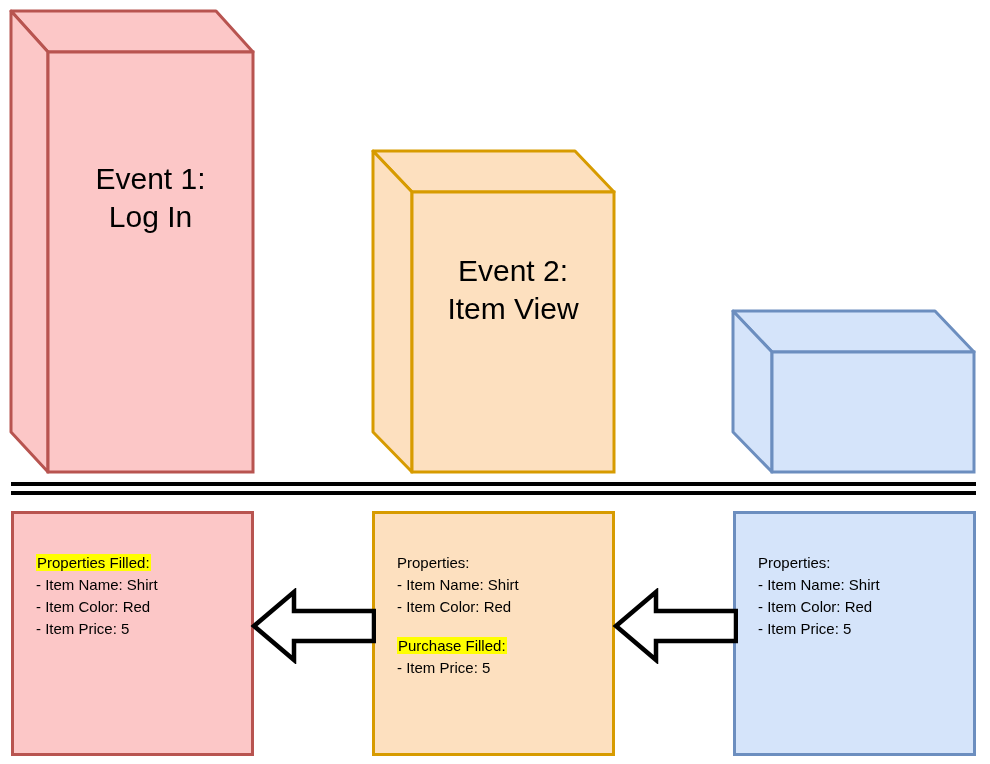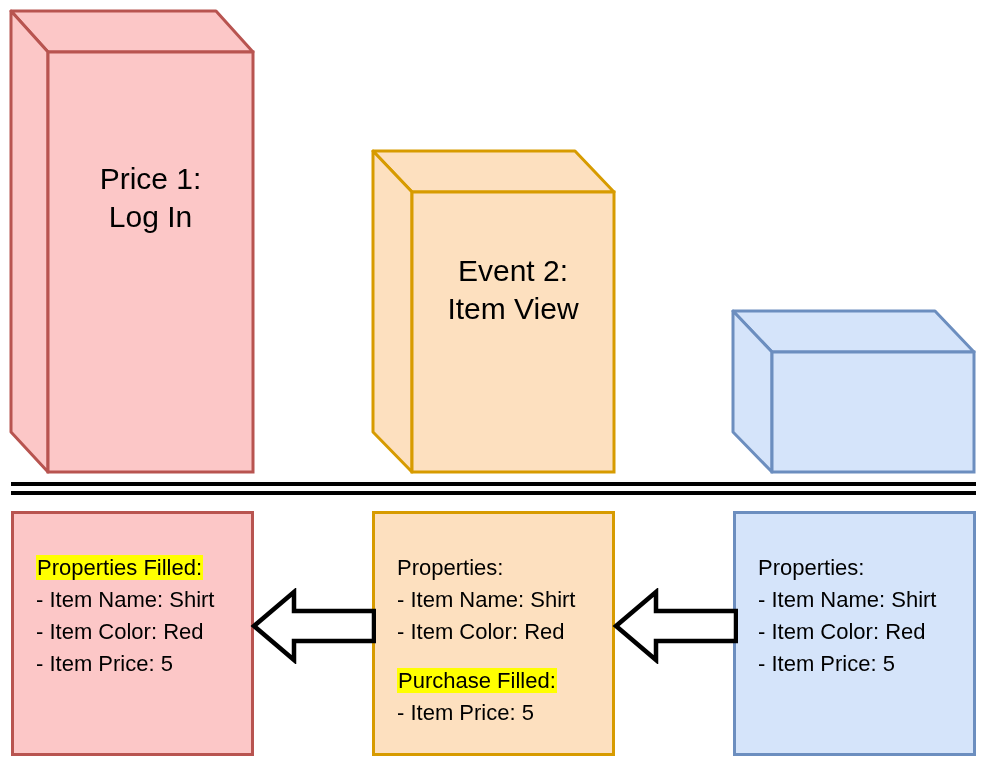--- a/index.html
+++ b/index.html
@@ -38,21 +38,21 @@
     background: #000000;
   }
   .panel {
     position: absolute;
     box-sizing: border-box;
     border-style: solid;
     border-width: 3px;
   }
   .panel-text {
     position: absolute;
-    font-size: 22px;
+    font-size: 15px;
     line-height: 1.46;
     color: #000000;
     left: 22px;
     top: 38px;
     right: 14px;
   }
   .panel-text .hl {
     background: #ffff00;
     display: inline;
     padding: 0 1px;
@@ -75,21 +75,21 @@
 
   <div class="cube" style="left:0px; top:0px; width:300px; height:490px;">
     <svg width="300" height="490" viewBox="0 0 300 490">
 
       <polygon points="11,11 216,11 253,52 48,52" fill="#fcc7c7" stroke="#b85450" stroke-width="3" stroke-linejoin="round"></polygon>
 
       <polygon points="11,11 48,52 48,472 11,432" fill="#fcc7c7" stroke="#b85450" stroke-width="3" stroke-linejoin="round"></polygon>
 
       <rect x="48" y="52" width="205" height="420" fill="#fcc7c7" stroke="#b85450" stroke-width="3"></rect>
     </svg>
-    <div class="cube-label" style="left:48px; top:160px; width:205px;">Price 1:
+    <div class="cube-label" style="left:48px; top:160px; width:205px;">Event 1:
 Log In</div>
   </div>
 
   <div class="cube" style="left:360px; top:140px; width:280px; height:350px;">
     <svg width="280" height="350" viewBox="0 0 280 350">
       <polygon points="13,11 215,11 254,52 52,52" fill="#fde0bf" stroke="#d79b00" stroke-width="3" stroke-linejoin="round"></polygon>
       <polygon points="13,11 52,52 52,332 13,292" fill="#fde0bf" stroke="#d79b00" stroke-width="3" stroke-linejoin="round"></polygon>
       <rect x="52" y="52" width="202" height="280" fill="#fde0bf" stroke="#d79b00" stroke-width="3"></rect>
     </svg>
     <div class="cube-label" style="left:52px; top:112px; width:202px;text-align:center;">Event 2:

